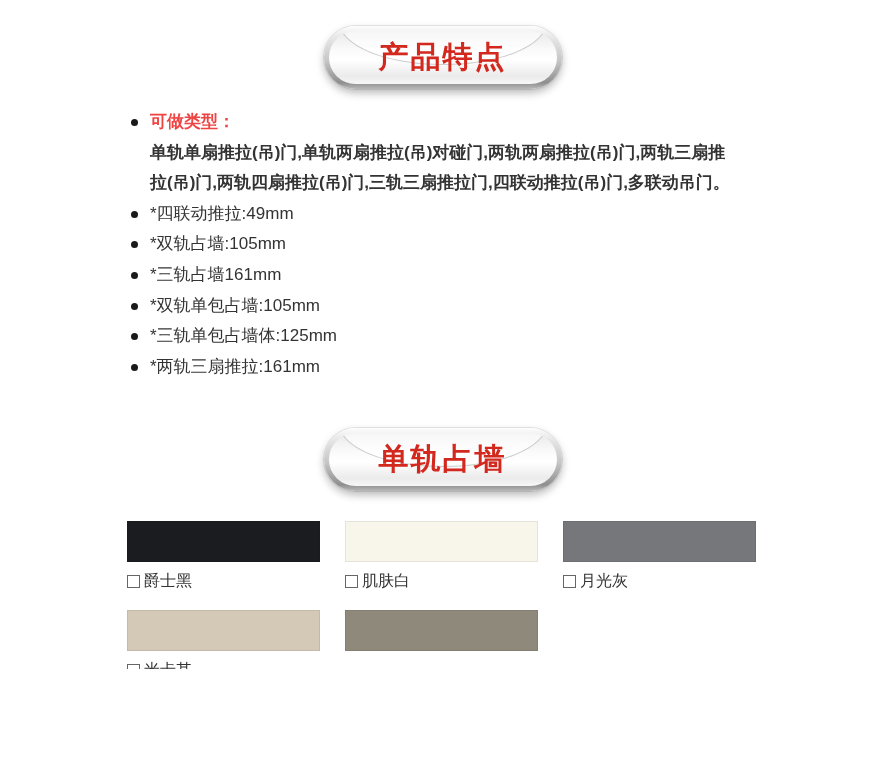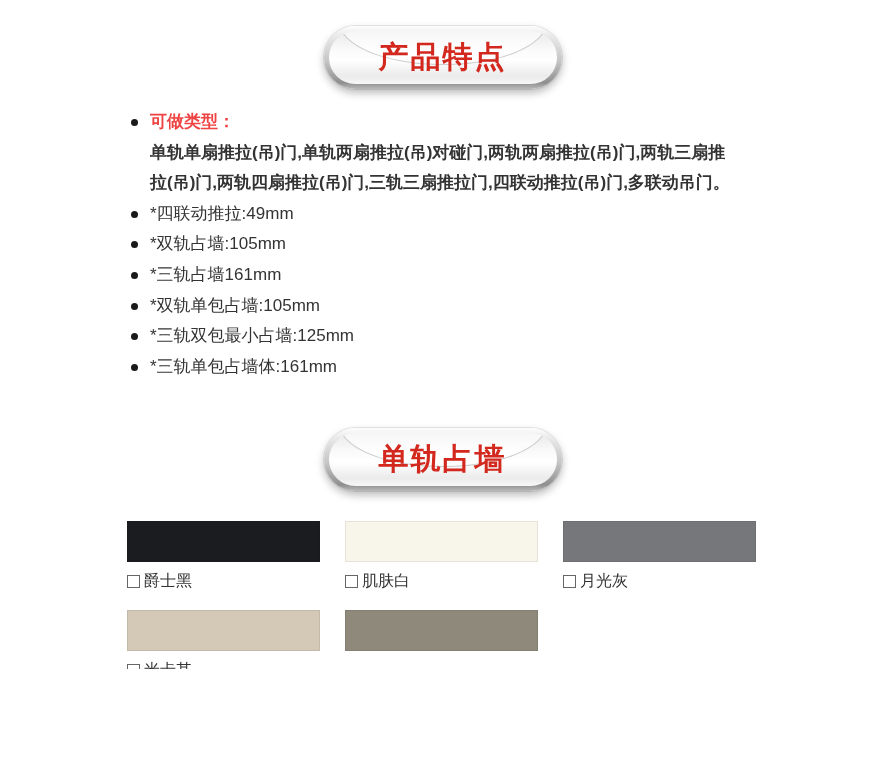--- a/index.html
+++ b/index.html
@@ -81,22 +81,22 @@
 
   <ul class="features-list">
     <li>
       <span class="type-label">可做类型：</span>
       <div class="type-desc">单轨单扇推拉(吊)门,单轨两扇推拉(吊)对碰门,两轨两扇推拉(吊)门,两轨三扇推拉(吊)门,两轨四扇推拉(吊)门,三轨三扇推拉门,四联动推拉(吊)门,多联动吊门。</div>
     </li>
     <li>*四联动推拉:49mm</li>
     <li>*双轨占墙:105mm</li>
     <li>*三轨占墙161mm</li>
     <li>*双轨单包占墙:105mm</li>
-    <li>*三轨双包最小占墙:125mm</li>
-    <li>*三轨单包占墙体:161mm</li>
+    <li>*三轨单包占墙体:125mm</li>
+    <li>*两轨三扇推拉:161mm</li>
   </ul>
 
   <div class="badge badge-colors">
     <div class="badge-inner">
       <span class="badge-text">单轨占墙</span>
     </div>
   </div>
 
   <div class="swatch-grid">
 

